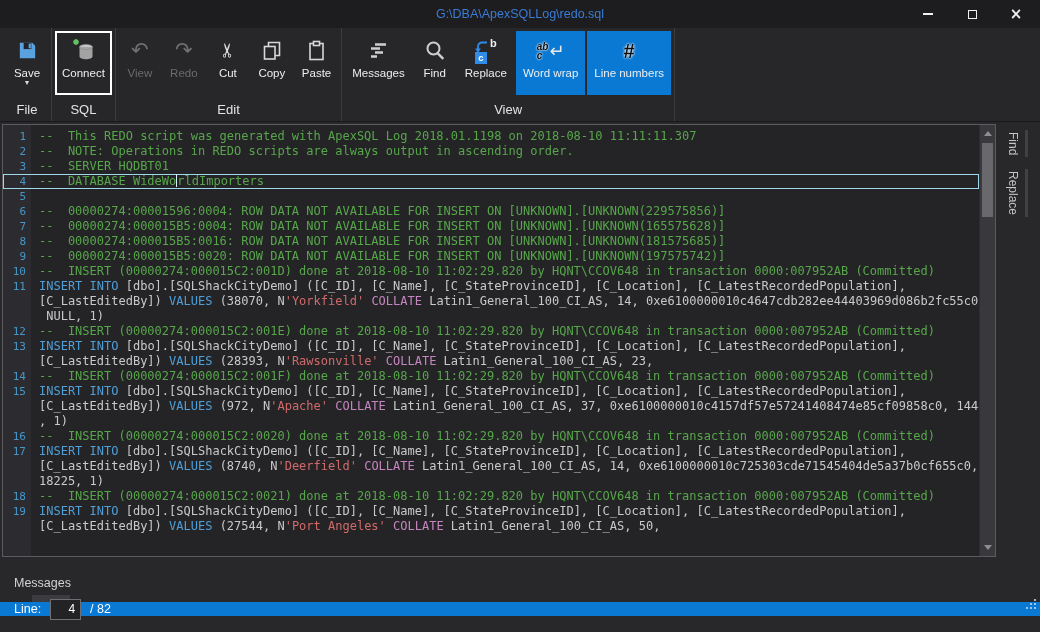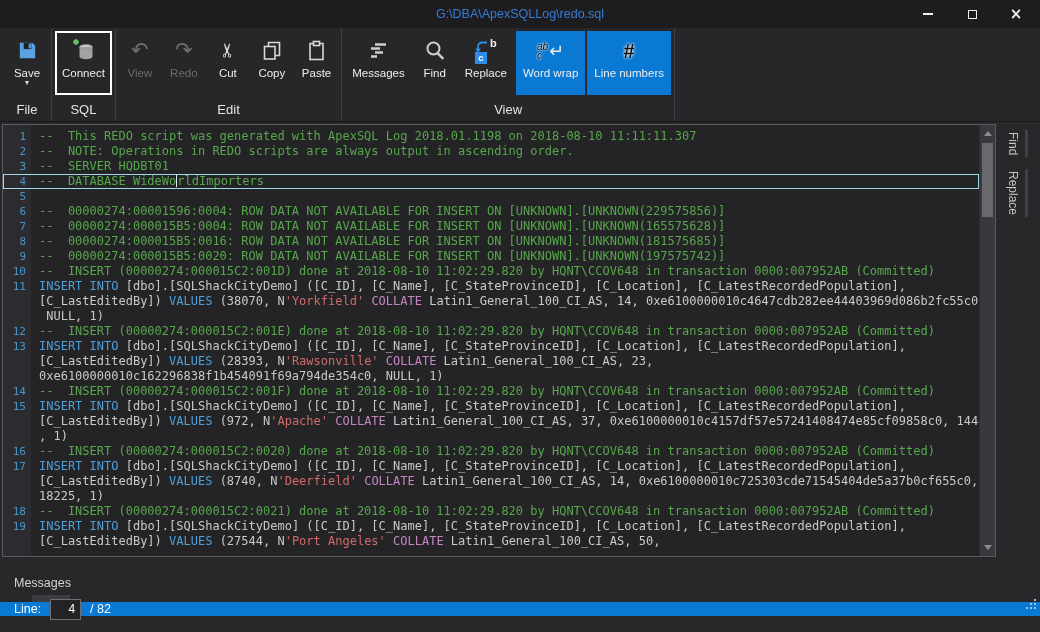--- a/index.html
+++ b/index.html
@@ -28,21 +28,21 @@
   .rbtn.focused { outline:2px solid #ffffff; outline-offset:-2px;text-align:right; }
   .rbtn.disabled { color: var(--disabled-text,#6b6b6b); }
   .rbtn .drop { font-size:8px; color:#dcdcdc; line-height:6px; margin-top:1px; }
   .rgroup-label { text-align:center; color:#e4e4e4; font-size:13px; padding:4px 0 4px; margin-top:auto; }
 
   
   .glyph { font-family:"DejaVu Sans",sans-serif; }
   .undo-g,.redo-g { font-size:21px; color:#707070; line-height:1; }
   .cut-g { font-size:19px; color:#e4e4e4; display:inline-block; transform:rotate(-90deg); line-height:1; }
   .ww-wrap { display:flex; align-items:center; }
-  .ww-letters { display:flex; flex-direction:column; font-weight:normal; font-size:10px; line-height:9px;
+  .ww-letters { display:flex; flex-direction:column; font-weight:bold; font-size:10px; line-height:9px;
                 color:#0d0d0d; text-shadow:0 0 2px #fff, 0 0 2px #fff; font-family:"Liberation Sans",sans-serif; }
   .ww-arrow { font-size:18px; color:#e8e8e8; margin-left:1px; line-height:1; }
   .hash-g { font-size:20px; font-weight:bold; color:#0d0d0d; text-shadow:0 0 2px #fff,0 0 3px #fff; line-height:1; }
   .rep-wrap { position:relative; width:26px; height:28px; }
   .rep-b { position:absolute; top:0; right:2px; color:#f0f0f0; font-size:11px; font-weight:bold; }
   .rep-c { position:absolute; bottom:1px; left:2px; width:12px; height:12px; background:#2f8ce8;
            color:#fff; font-size:9.5px; font-weight:bold; display:flex; align-items:center; justify-content:center; }
 
   
   .main { display:flex; height:437px; }
@@ -247,21 +247,20 @@
         <div class="crow"><span class="ln">7</span><span class="codeline"><span class="cm">--  00000274:000015B5:0004: ROW DATA NOT AVAILABLE FOR INSERT ON [UNKNOWN].[UNKNOWN(165575628)]</span></span></div>
         <div class="crow"><span class="ln">8</span><span class="codeline"><span class="cm">--  00000274:000015B5:0016: ROW DATA NOT AVAILABLE FOR INSERT ON [UNKNOWN].[UNKNOWN(181575685)]</span></span></div>
         <div class="crow"><span class="ln">9</span><span class="codeline"><span class="cm">--  00000274:000015B5:0020: ROW DATA NOT AVAILABLE FOR INSERT ON [UNKNOWN].[UNKNOWN(197575742)]</span></span></div>
         <div class="crow"><span class="ln">10</span><span class="codeline"><span class="cm">--  INSERT (00000274:000015C2:001D) done at 2018-08-10 11:02:29.820 by HQNT\CCOV648 in transaction 0000:007952AB (Committed)</span></span></div>
         <div class="crow"><span class="ln">11</span><span class="codeline"><span class="kw">INSERT INTO</span><span class="id"> [dbo].[SQLShackCityDemo] ([C_ID], [C_Name], [C_StateProvinceID], [C_Location], [C_LatestRecordedPopulation],</span></span></div>
         <div class="crow"><span class="ln"></span><span class="codeline"><span class="id">[C_LastEditedBy]) </span><span class="kw">VALUES</span><span class="id"> (38070, N</span><span class="st">'Yorkfield'</span><span class="id"> </span><span class="fn">COLLATE</span><span class="id"> Latin1_General_100_CI_AS, 14, 0xe6100000010c4647cdb282ee44403969d086b2fc55c0,</span></span></div>
         <div class="crow"><span class="ln"></span><span class="codeline"><span class="id"> NULL, 1)</span></span></div>
         <div class="crow"><span class="ln">12</span><span class="codeline"><span class="cm">--  INSERT (00000274:000015C2:001E) done at 2018-08-10 11:02:29.820 by HQNT\CCOV648 in transaction 0000:007952AB (Committed)</span></span></div>
         <div class="crow"><span class="ln">13</span><span class="codeline"><span class="kw">INSERT INTO</span><span class="id"> [dbo].[SQLShackCityDemo] ([C_ID], [C_Name], [C_StateProvinceID], [C_Location], [C_LatestRecordedPopulation],</span></span></div>
         <div class="crow"><span class="ln"></span><span class="codeline"><span class="id">[C_LastEditedBy]) </span><span class="kw">VALUES</span><span class="id"> (28393, N</span><span class="st">'Rawsonville'</span><span class="id"> </span><span class="fn">COLLATE</span><span class="id"> Latin1_General_100_CI_AS, 23,</span></span></div>
-        <div class="crow"><span class="ln"></span><span class="codeline"><span class="id">0xe6100000010c162296838f1b454091f69a794de354c0, NULL, 1)</span></span></div>
         <div class="crow"><span class="ln">14</span><span class="codeline"><span class="cm">--  INSERT (00000274:000015C2:001F) done at 2018-08-10 11:02:29.820 by HQNT\CCOV648 in transaction 0000:007952AB (Committed)</span></span></div>
         <div class="crow"><span class="ln">15</span><span class="codeline"><span class="kw">INSERT INTO</span><span class="id"> [dbo].[SQLShackCityDemo] ([C_ID], [C_Name], [C_StateProvinceID], [C_Location], [C_LatestRecordedPopulation],</span></span></div>
         <div class="crow"><span class="ln"></span><span class="codeline"><span class="id">[C_LastEditedBy]) </span><span class="kw">VALUES</span><span class="id"> (972, N</span><span class="st">'Apache'</span><span class="id"> </span><span class="fn">COLLATE</span><span class="id"> Latin1_General_100_CI_AS, 37, 0xe6100000010c4157df57e57241408474e85cf09858c0, 1444</span></span></div>
         <div class="crow"><span class="ln"></span><span class="codeline"><span class="id">, 1)</span></span></div>
         <div class="crow"><span class="ln">16</span><span class="codeline"><span class="cm">--  INSERT (00000274:000015C2:0020) done at 2018-08-10 11:02:29.820 by HQNT\CCOV648 in transaction 0000:007952AB (Committed)</span></span></div>
         <div class="crow"><span class="ln">17</span><span class="codeline"><span class="kw">INSERT INTO</span><span class="id"> [dbo].[SQLShackCityDemo] ([C_ID], [C_Name], [C_StateProvinceID], [C_Location], [C_LatestRecordedPopulation],</span></span></div>
         <div class="crow"><span class="ln"></span><span class="codeline"><span class="id">[C_LastEditedBy]) </span><span class="kw">VALUES</span><span class="id"> (8740, N</span><span class="st">'Deerfield'</span><span class="id"> </span><span class="fn">COLLATE</span><span class="id"> Latin1_General_100_CI_AS, 14, 0xe6100000010c725303cde71545404de5a37b0cf655c0,</span></span></div>
         <div class="crow"><span class="ln"></span><span class="codeline"><span class="id">18225, 1)</span></span></div>
         <div class="crow"><span class="ln">18</span><span class="codeline"><span class="cm">--  INSERT (00000274:000015C2:0021) done at 2018-08-10 11:02:29.820 by HQNT\CCOV648 in transaction 0000:007952AB (Committed)</span></span></div>
         <div class="crow"><span class="ln">19</span><span class="codeline"><span class="kw">INSERT INTO</span><span class="id"> [dbo].[SQLShackCityDemo] ([C_ID], [C_Name], [C_StateProvinceID], [C_Location], [C_LatestRecordedPopulation],</span></span></div>

